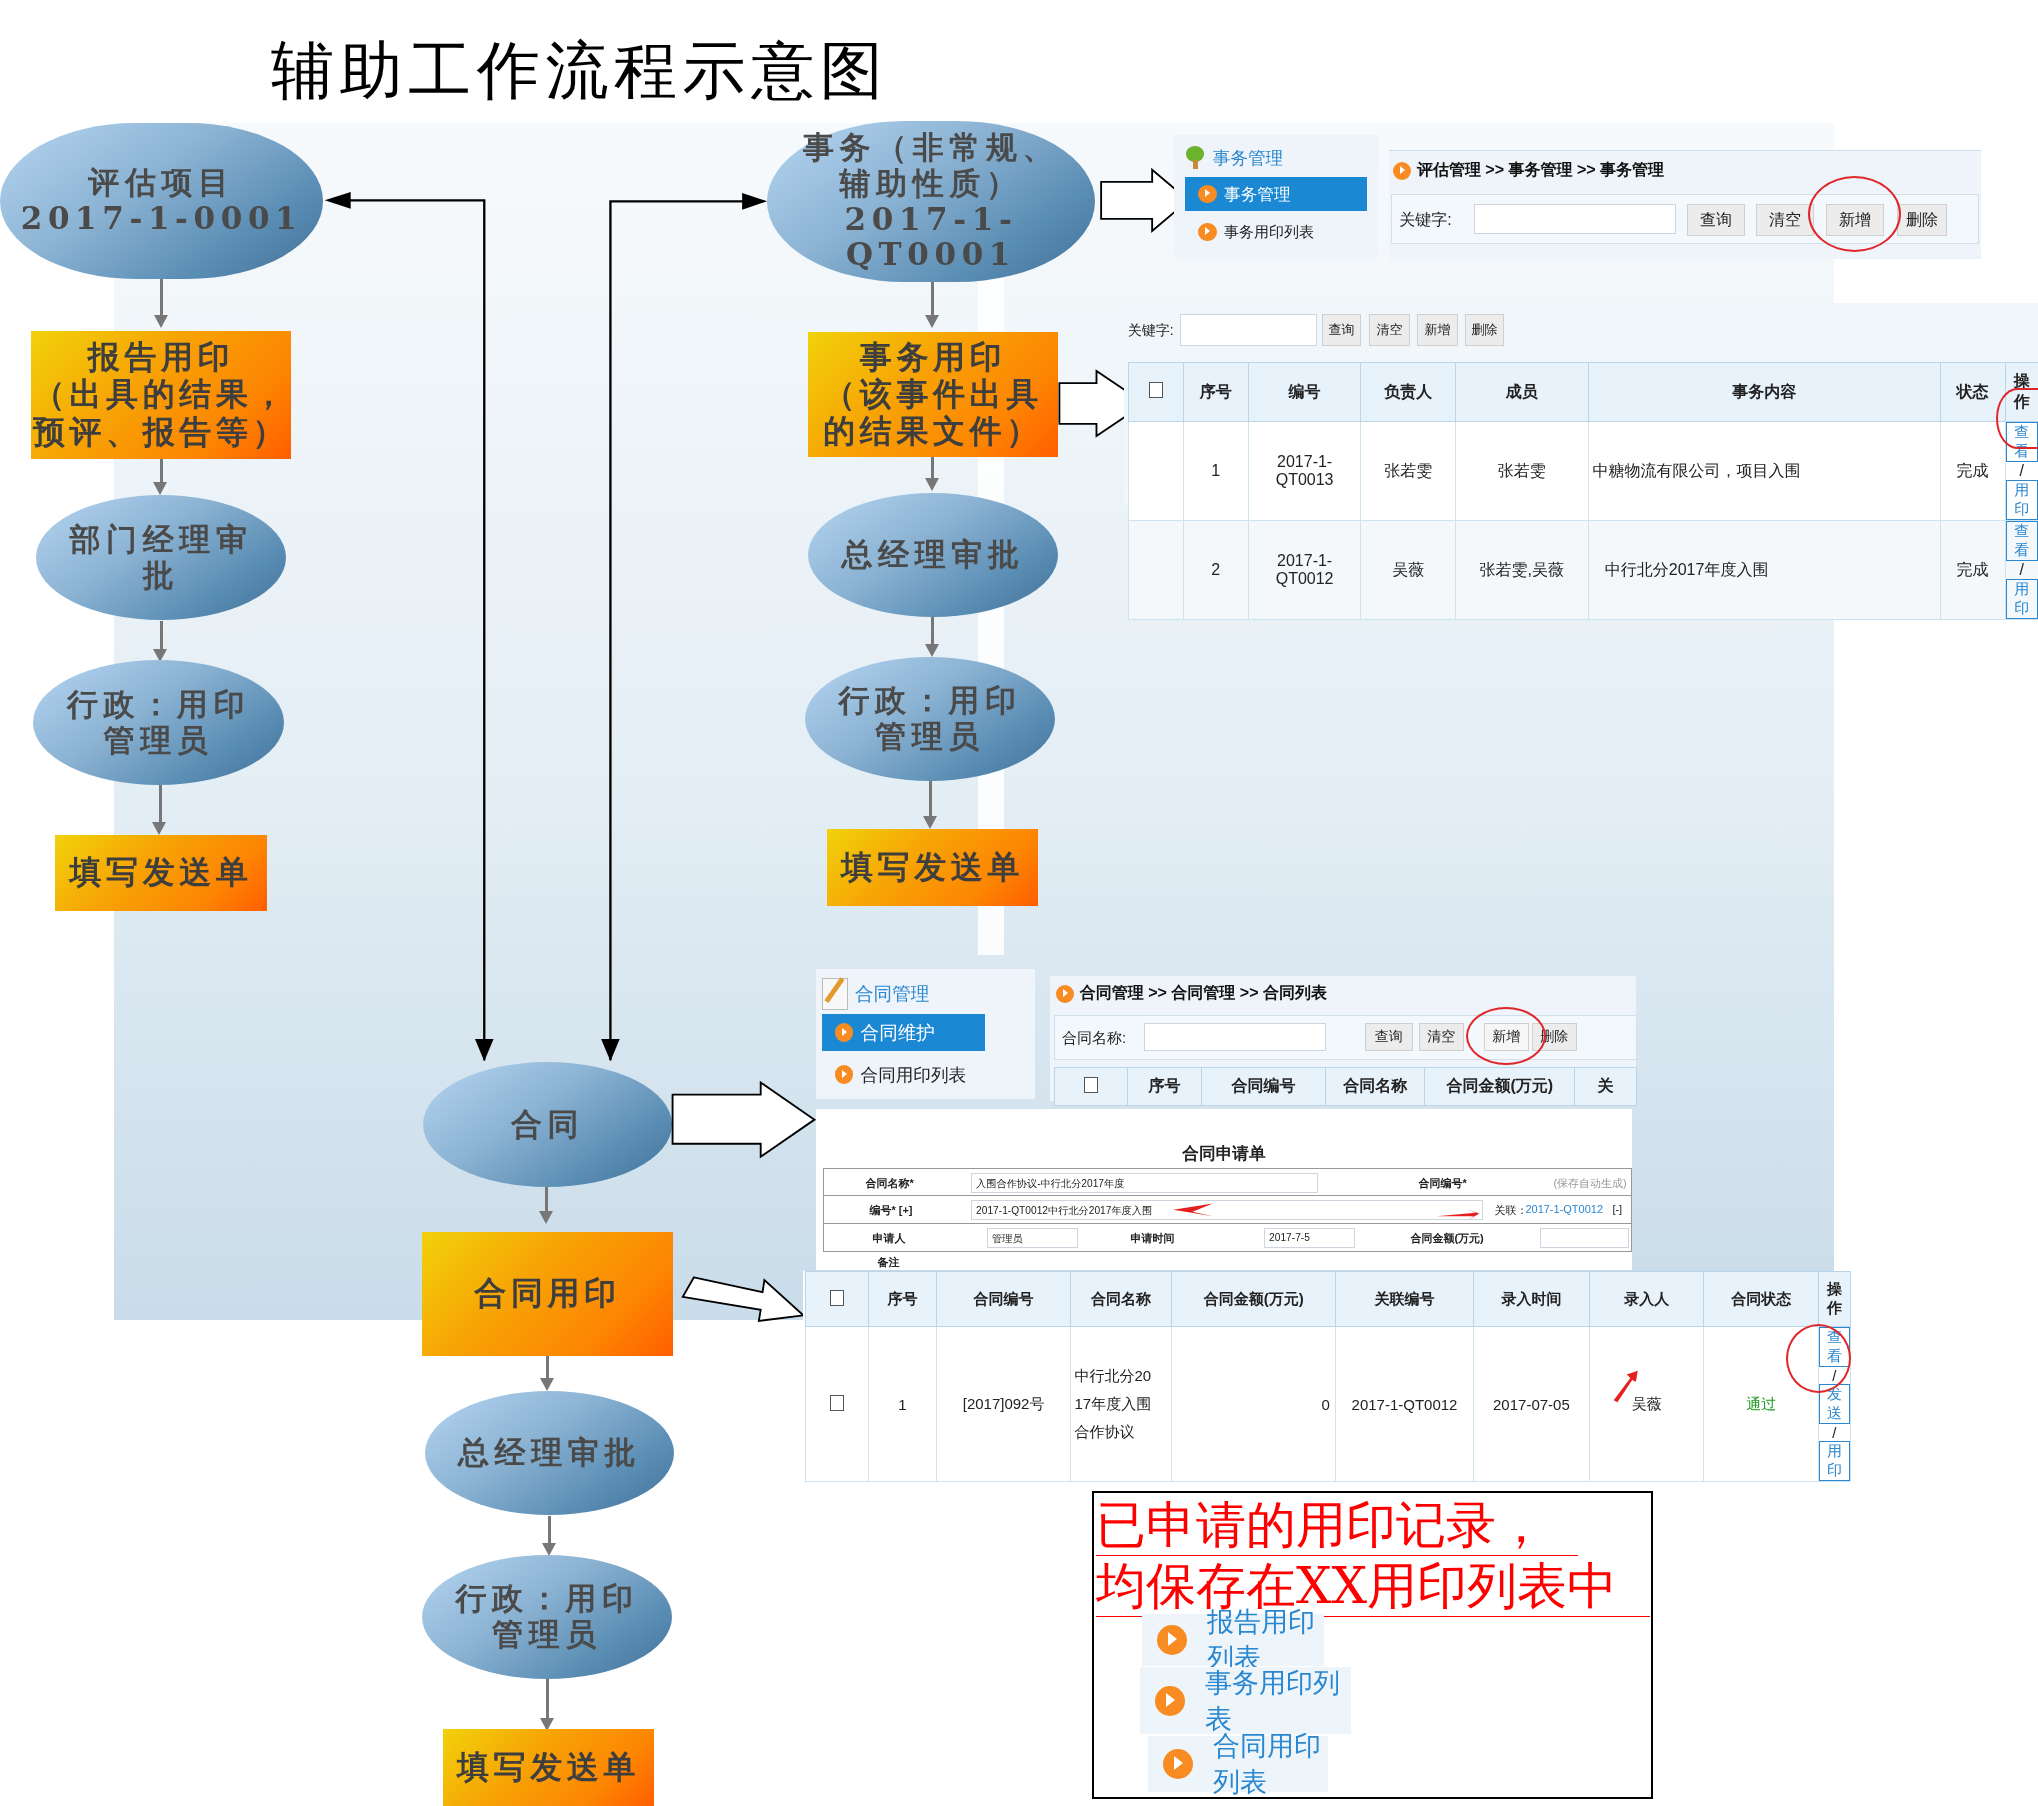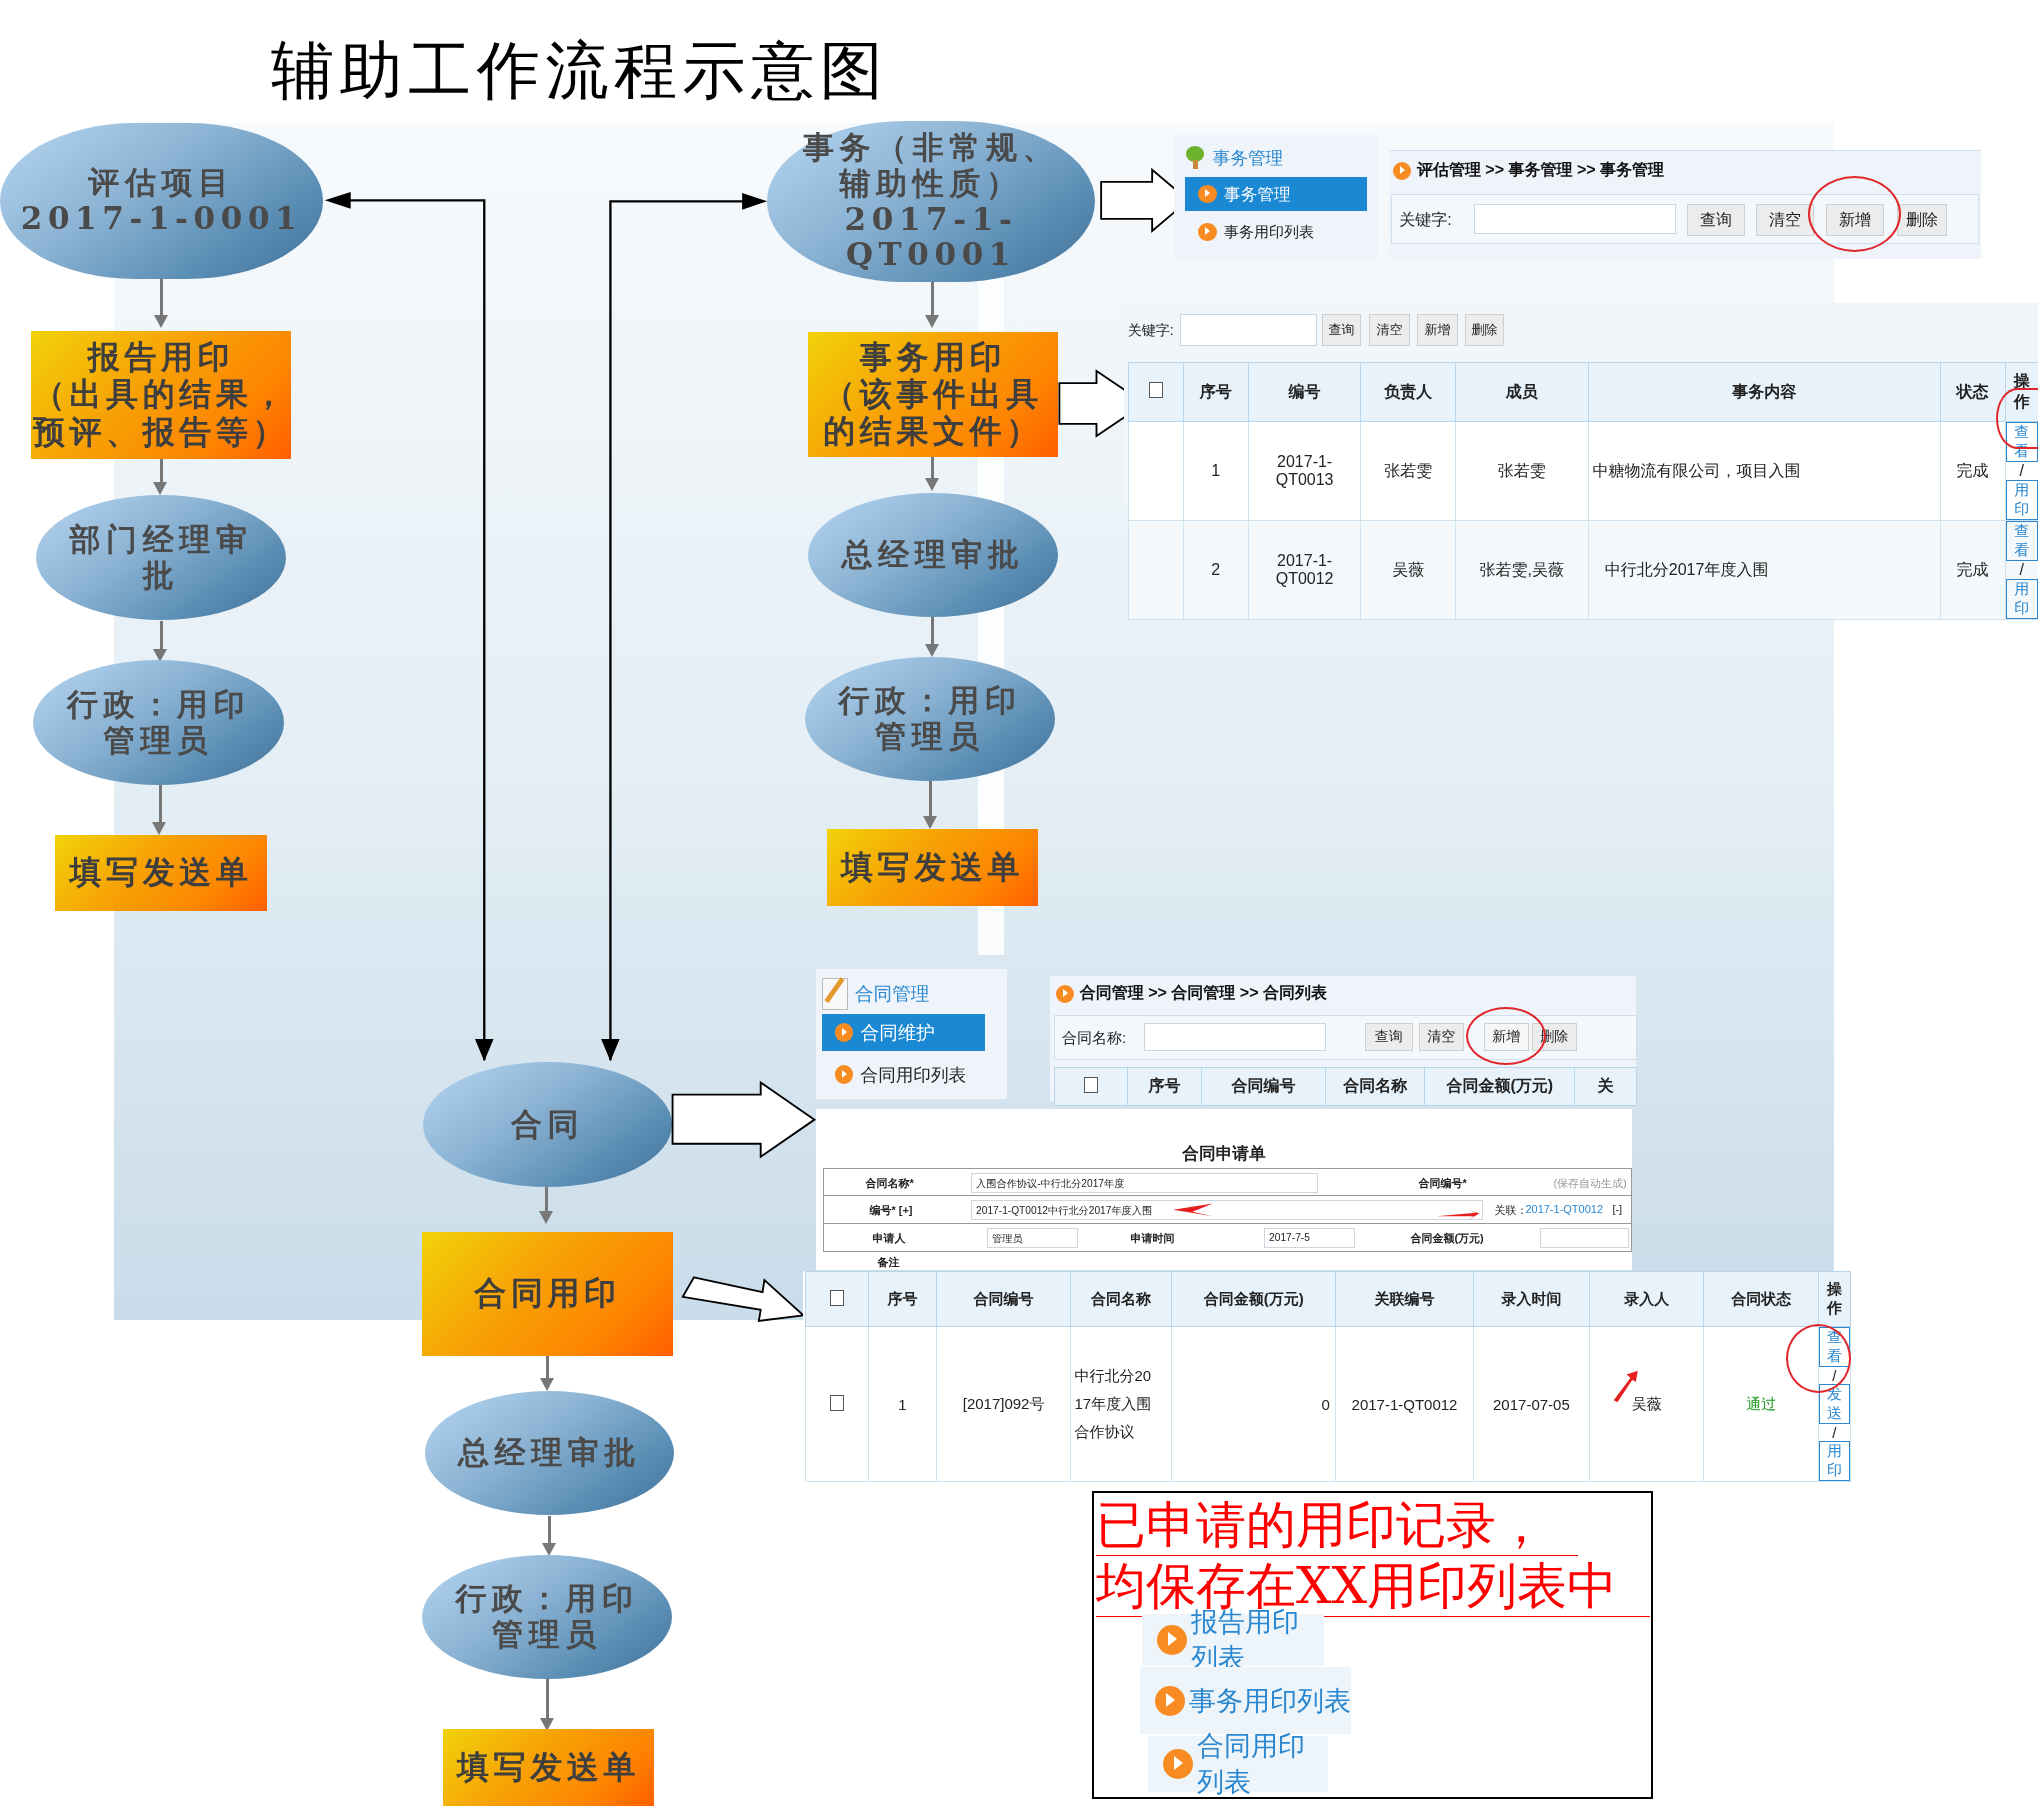--- a/index.html
+++ b/index.html
@@ -21,21 +21,21 @@
   .btn{background:#ececec;border:0.9px solid #cfcfcf;font-size:16px;display:flex;align-items:center;justify-content:center;color:#222;}
   .inp{background:#fff;border:0.9px solid #cdd6de;}
   .redcircle{border:2.8px solid #e0262b;border-radius:50%;}
   table.t{border-collapse:collapse;font-size:16px;background:#fff;}
   table.t th{background:#e8f2fa;font-weight:bold;border:0.9px solid #b9d5ea;padding:8px;text-align:center;}
   table.t td{border:0.9px solid #cfe2f0;padding:0;text-align:center;}
   .lnk{display:inline-block;border:0.9px solid #2a87d0;color:#2a87d0;padding:0 1.9px;font-size:15px;}
   .cbox{display:inline-block;width:12px;height:14px;border:0.9px solid #555;background:#fff;}
   .annot{border:2.8px solid #000;background:#fff;}
   .annot-line{font-family:"DejaVu Serif","Liberation Serif",serif;color:#ff0000;font-size:50px;white-space:nowrap;border-bottom:1.9px solid #ff0000;line-height:1.2;}
-  .list-row{background:#eef5fa;color:#2a87d0;font-size:27px;display:flex;align-items:center;gap:4px;padding-left:15px;}
+  .list-row{background:#eef5fa;color:#2a87d0;font-size:27px;display:flex;align-items:center;gap:20px;padding-left:15px;}
   .list-row .oicon{width:30px;height:30px;}
   .list-row .oicon::after{left:11px;top:7.4px;border-left:9.3px solid #fff;border-top:7.4px solid transparent;border-bottom:7.4px solid transparent;}
 </style>
 </head>
 <body>
 
 <div class="abs bgpanel" style="left:114px;top:123px;width:1720px;height:1197px;"></div>
 <div class="abs" style="left:978px;top:278px;width:26px;height:677px;background:#ffffff;opacity:0.85;"></div>
 <div class="abs" style="left:1834px;top:111px;width:205px;height:195px;background:#fff;"></div>
 
@@ -240,21 +240,21 @@
         <td>张若雯,吴薇</td>
         <td style="text-align:left;padding-left:16px;">中行北分2017年度入围</td>
         <td>完成</td>
         <td><span class="lnk">查看</span>/<span class="lnk">用印</span></td>
       </tr>
     </tbody>
   </table>
 </div>
 <div class="abs redcircle" style="left:1996px;top:388px;width:43px;height:61px;border-right:none;border-radius:50% 0 0 50%;"></div>
 
-<div class="abs shot" style="left:816px;top:969px;width:191px;height:130px;">
+<div class="abs shot" style="left:816px;top:969px;width:219px;height:130px;">
   <div class="navtitle abs" style="left:5.6px;top:9.3px;font-size:18.6px;">
     <span style="display:inline-block;width:24px;height:30px;border:0.9px solid #bbb;background:#f8f8f8;position:relative;">
       <span style="position:absolute;left:9.3px;top:-3.7px;width:4.6px;height:28px;background:#e39a2c;transform:rotate(35deg);"></span>
     </span>
     <span>合同管理</span>
   </div>
   <div class="navitem active abs" style="left:5.6px;top:45px;width:163px;height:37px;font-size:18.6px;">
     <span class="oicon"></span>
     <span>合同维护</span>
   </div>

